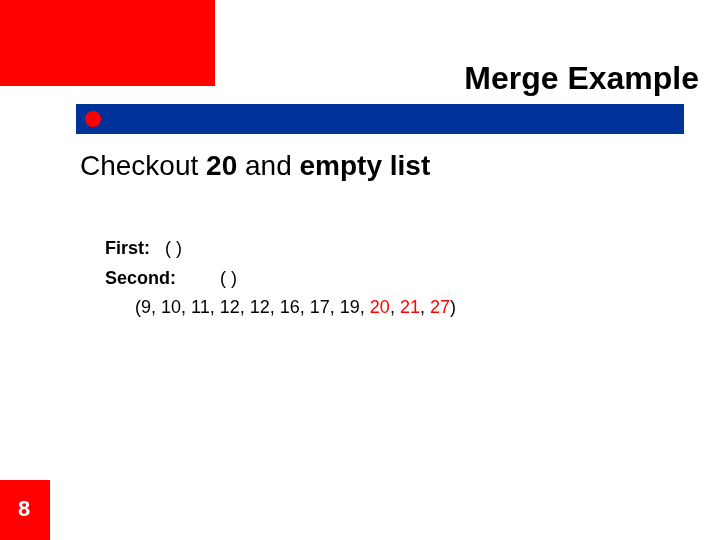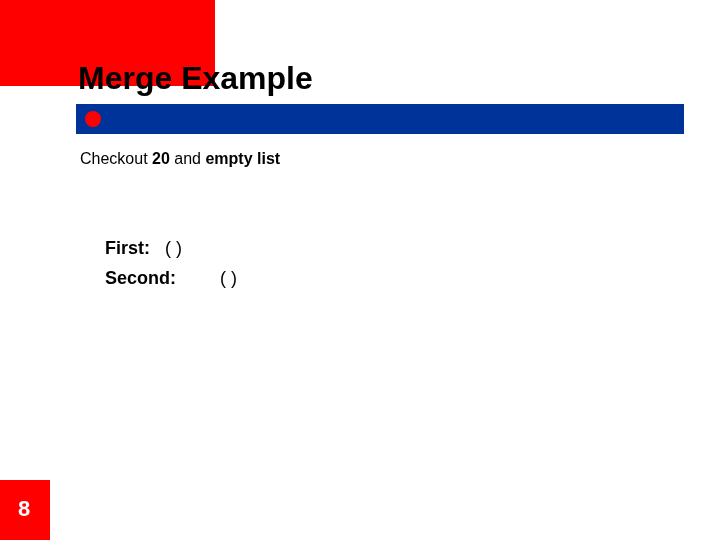--- a/index.html
+++ b/index.html
@@ -17,20 +17,21 @@
     left: 0;
     width: 215px;
     height: 86px;
     background: #ff0000;
   }
   .title-area {
     position: absolute;
     top: 60px;
     left: 78px;
     right: 21px;
+    text-align: right;
   }
   .title {
     font-size: 32px;
     font-weight: bold;
     color: #000000;
     margin-bottom: 8px;
   }
   .blue-bar {
     position: absolute;
     top: 104px;
@@ -45,21 +46,21 @@
     left: 85px;
     width: 16px;
     height: 16px;
     background: #ff0000;
     border-radius: 50%;
   }
   .subtitle {
     position: absolute;
     top: 150px;
     left: 80px;
-    font-size: 16px;
+    font-size: 28px;
     color: #000000;
   }
   .subtitle .n1 { font-weight: bold; }
   .subtitle .n2 { font-weight: bold; }
   .content {
     position: absolute;
     top: 190px;
     left: 105px;
     right: 20px;
     margin-top: 44px;
@@ -121,17 +122,20 @@
 <div class="content">
   <div class="row">
     <span class="label">First:</span>
     <span class="value value-first">( )</span>
   </div>
   <div class="row">
     <span class="label" style="width:85px">Second:</span>
     <span class="value" style="margin-left:30px">( )</span>
   </div>
   <div class="row">
+    <span class="value" style="margin-left:30px">
+      <span>(9, 10, 11, 12, 12, 16, 17, 19, </span><span class="highlight">20</span><span>, </span><span class="highlight">21</span><span>, </span><span class="highlight">27</span><span>)</span>
+    </span>
   </div>
 </div>
 
 <div class="left-red"></div>
 <div class="page-number">8</div>
 
 </body></html>

